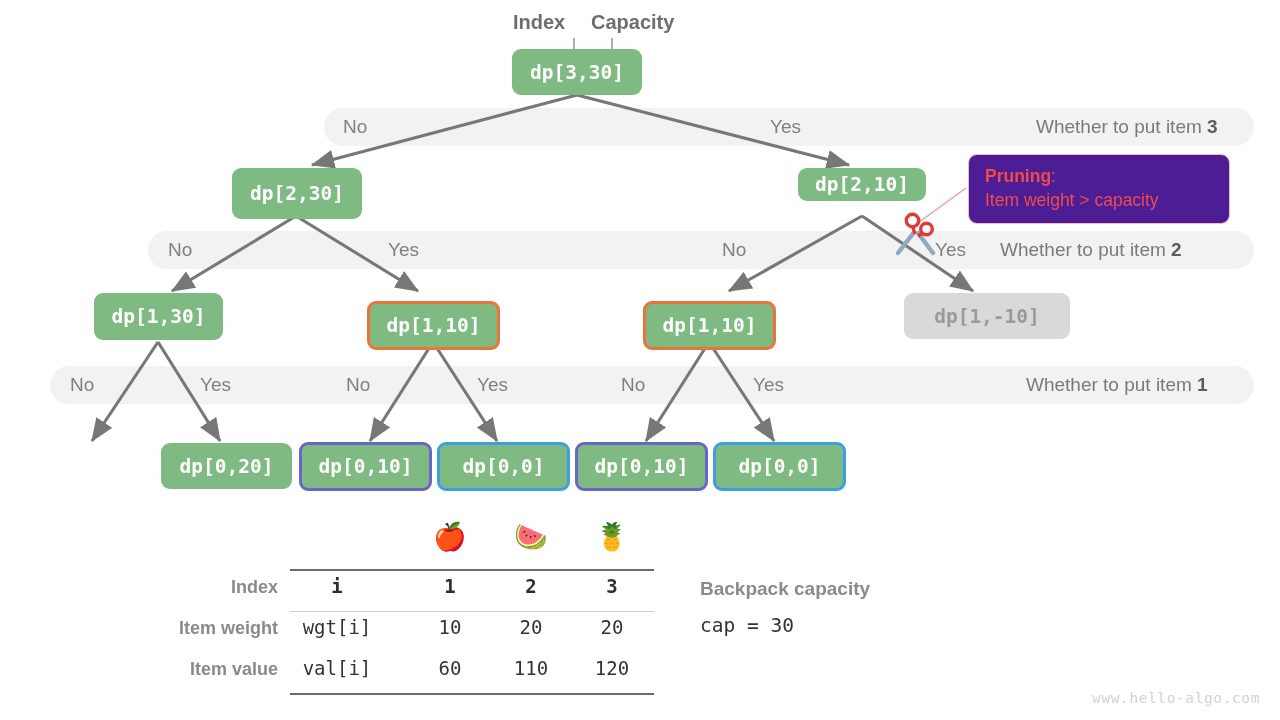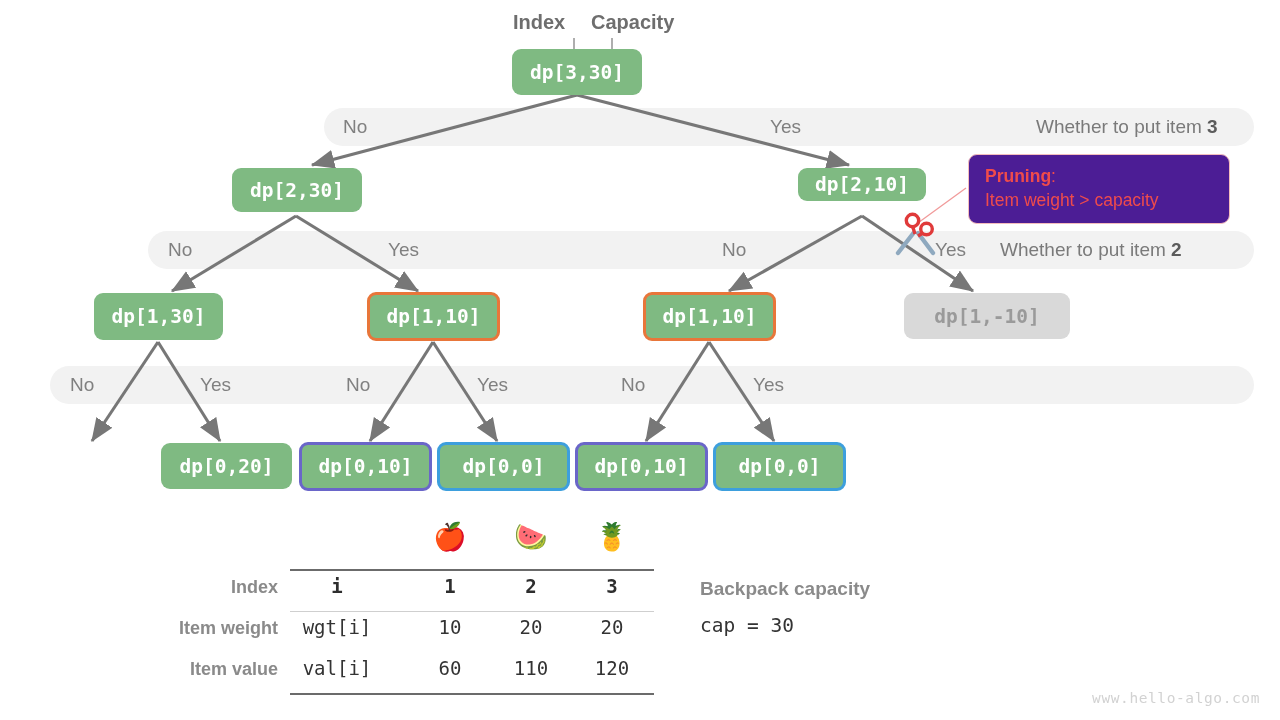--- a/index.html
+++ b/index.html
@@ -27,21 +27,21 @@
     position:absolute;box-sizing:border-box;
     border-radius:9px;
     background:#7fba82;
     color:#ffffff;
     font-family:"DejaVu Sans Mono","Liberation Mono",monospace;
     font-size:19.5px;font-weight:bold;
     display:flex;align-items:center;justify-content:center;
     letter-spacing:0px;
     z-index:3;
   }
-  .node.hl{border:3.5px solid #e8763a;background:#7fba82;}
+  .node.hl{border:3.5px solid #e8763a;background:#7fba82;margin-top:9px;}
   .node.hl-purple{border:3.5px solid #6a66c9;}
   .node.hl-blue{border:3.5px solid #3d9fdd;}
   .node.pruned{
     background:#d9d9d9;color:#9a9a9a;border:none;font-weight:bold;
   }
 
   
   #edges{position:absolute;left:0;top:0;width:1280px;height:720px;z-index:2;}
 
   
@@ -119,20 +119,21 @@
   <div class="band-label" style="left:722px;top:231px;">No</div>
   <div class="band-label" style="left:935px;top:231px;">Yes</div>
   <div class="band-label right" style="left:1000px;top:231px;"><span>Whether to put item </span><b>2</b></div>
 
   <div class="band-label" style="left:70px;top:366px;">No</div>
   <div class="band-label" style="left:200px;top:366px;">Yes</div>
   <div class="band-label" style="left:346px;top:366px;">No</div>
   <div class="band-label" style="left:477px;top:366px;">Yes</div>
   <div class="band-label" style="left:621px;top:366px;">No</div>
   <div class="band-label" style="left:753px;top:366px;">Yes</div>
+  <div class="band-label right" style="left:1026px;top:366px;"><span>Whether to put item </span><b>1</b></div>
 
   <svg id="edges" viewBox="0 0 1280 720">
     <defs>
       <marker id="ah" markerWidth="9" markerHeight="9" refX="7.2" refY="3.1" orient="auto" markerUnits="strokeWidth">
         <path d="M0,0 L0,6.2 L7.6,3.1 z" fill="#777777"></path>
       </marker>
     </defs>
     <g stroke="#777777" stroke-width="3.1" fill="none" marker-end="url(#ah)">
 
       <line x1="577" y1="95" x2="312" y2="165"></line>
@@ -157,21 +158,21 @@
     <g stroke="#9a9a9a" stroke-width="1.6">
       <line x1="574" y1="38" x2="574" y2="55"></line>
       <line x1="612" y1="38" x2="612" y2="55"></line>
     </g>
 
     <line x1="966" y1="188" x2="911" y2="228" stroke="#f19a9a" stroke-width="1.3"></line>
   </svg>
 
   <div class="node" style="left:512px;top:49px;width:130px;height:46px;">dp[3,30]</div>
 
-  <div class="node" style="left:232px;top:168px;width:130px;height:44px;">dp[2,30]</div>
+  <div class="node" style="left:232px;top:168px;width:130px;height:51px;">dp[2,30]</div>
   <div class="node" style="left:798px;top:168px;width:128px;height:33px;">dp[2,10]</div>
 
   <div class="node" style="left:94px;top:293px;width:129px;height:47px;">dp[1,30]</div>
   <div class="node hl" style="left:367px;top:292px;width:133px;height:49px;">dp[1,10]</div>
   <div class="node hl" style="left:643px;top:292px;width:133px;height:49px;">dp[1,10]</div>
   <div class="node pruned" style="left:904px;top:293px;width:166px;height:46px;">dp[1,-10]</div>
 
   <div class="node" style="left:161px;top:443px;width:131px;height:46px;">dp[0,20]</div>
   <div class="node hl-purple" style="left:299px;top:442px;width:133px;height:49px;">dp[0,10]</div>
   <div class="node hl-blue" style="left:437px;top:442px;width:133px;height:49px;">dp[0,0]</div>

